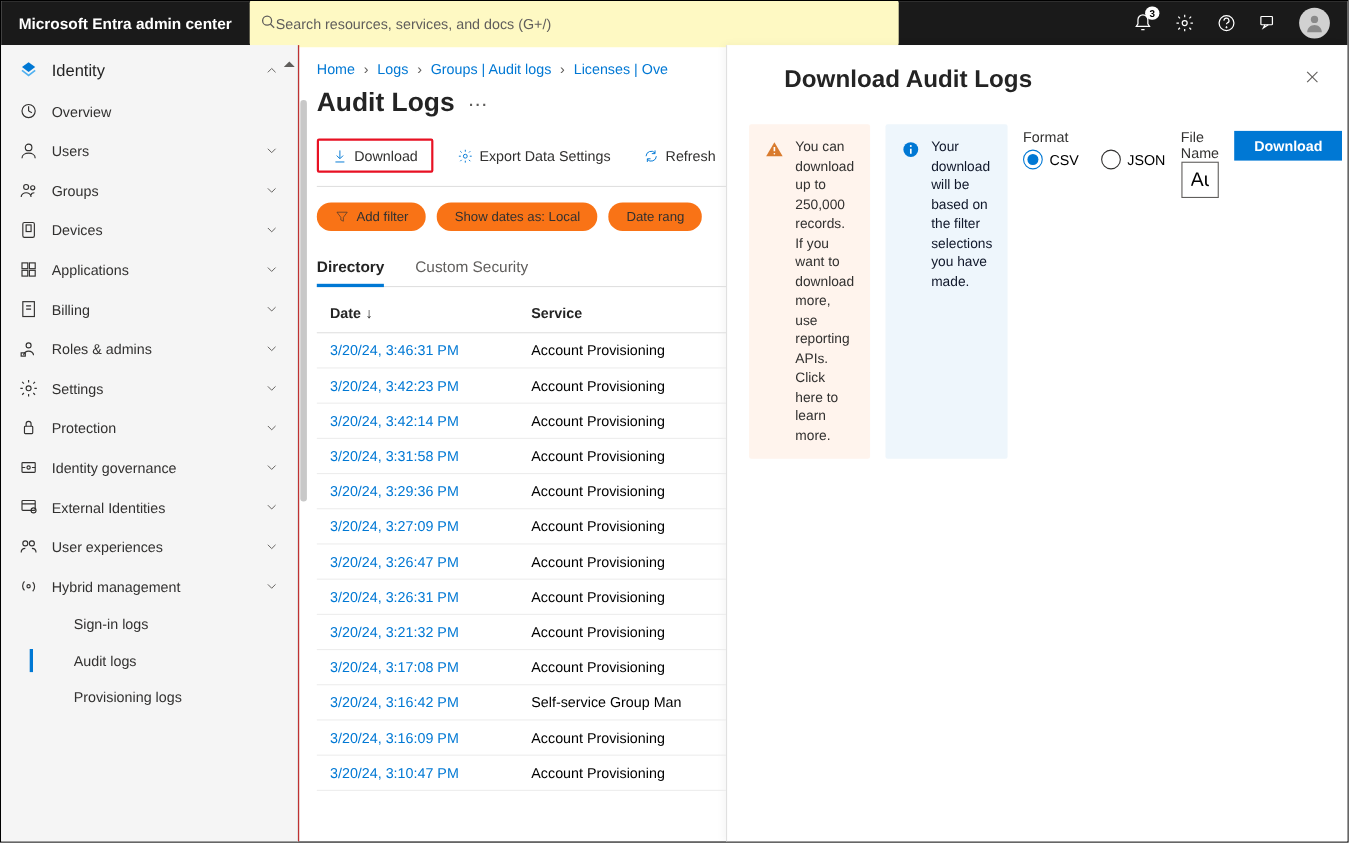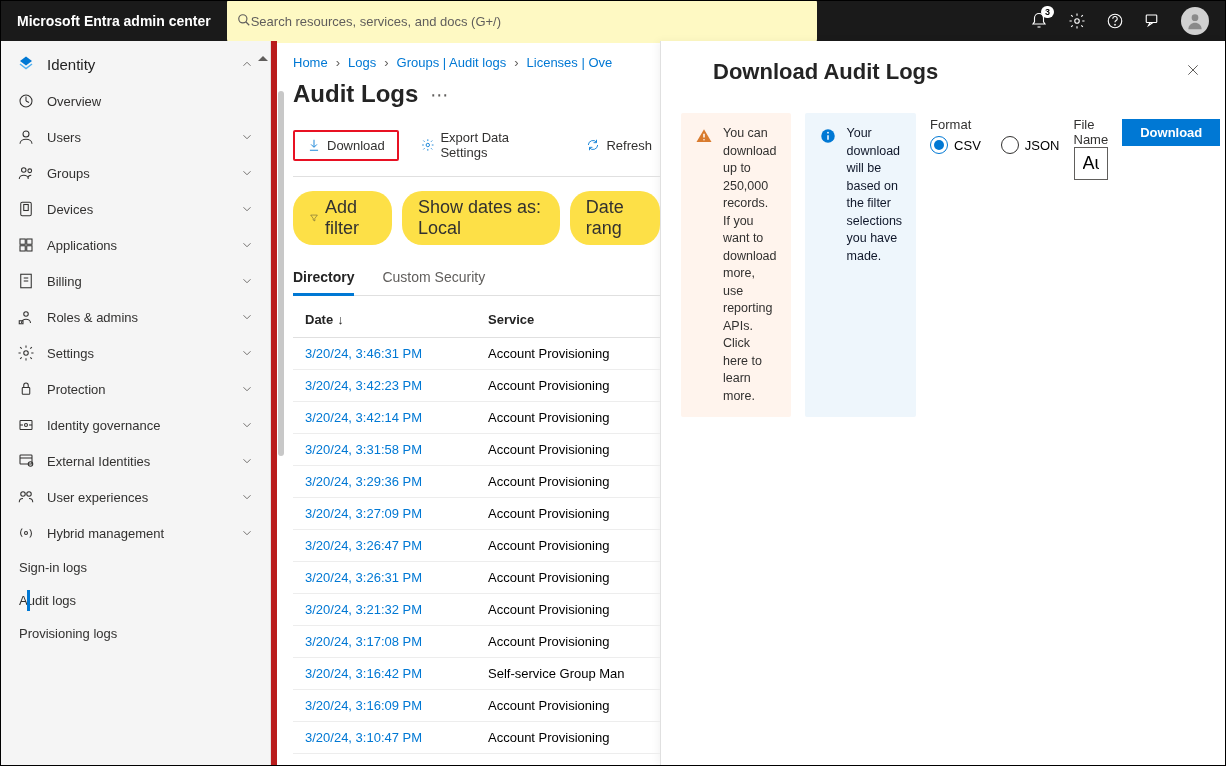--- a/index.html
+++ b/index.html
@@ -15,51 +15,51 @@
 .badge { position: absolute; top: -5px; right: -5px; background: #fff; color: #000; font-size: 9px; font-weight: 700; border-radius: 8px; padding: 0 4px; line-height: 12px; min-width: 12px; text-align: center; }
 .avatar { width: 28px; height: 28px; border-radius: 50%; background: #d1d1d1; display:flex; align-items:center; justify-content:center; }
 
 
 .main-wrap { display: flex; height: calc(100% - 40px); }
 
 
 .sidebar { width: 270px; background: #f5f5f5; border-right: 1px solid #e0e0e0; overflow-y: auto; padding: 4px 0; position:relative;}
 .nav-section-header { display: flex; align-items: center; padding: 10px 16px; font-size: 15px; font-weight: 400; color: #242424; cursor: pointer; gap: 12px; }
 .nav-item { display: flex; align-items: center; padding: 9px 16px 9px 16px; font-size: 13px; color: #323130; cursor: pointer; gap: 12px; position: relative; }
-.nav-item.sub { padding-left: 18px; }
+.nav-item.sub { padding-left: 66px; }
 .nav-item.active { font-weight: 400; }
 .nav-item.active::before { content: ""; position: absolute; left: 26px; top: 6px; bottom: 6px; width: 3px; background: #0078d4; }
 .nav-icon { width: 18px; height: 18px; display: flex; align-items: center; justify-content: center; flex-shrink: 0; }
 .nav-icon svg { stroke: #323130; fill: none; stroke-width: 1.4; }
 .chevron { margin-left: auto; width: 14px; height: 14px; }
 .chevron svg { stroke: #605e5c; fill: none; stroke-width: 1.5; }
 .scroll-indicator { position:absolute; right:2px; top:8px; height:20px; display:flex; align-items:center;}
 .scroll-indicator svg { fill:#605e5c; }
 
 
 .content-area { flex: 1; display: flex; position: relative; }
-.list-pane { flex: 1; overflow: hidden; position: relative; border-left:6px solid #b91c1c;}
+.list-pane { flex: 1; overflow: hidden; position: relative; border-left:1px solid #b91c1c;}
 .scrollbar-mock { position:absolute; left:0px; top:50px; bottom:10px; width:8px; background:transparent; }
 .scrollbar-thumb { position:absolute; top:0; width:6px; left:1px; height:55%; background:#c8c8c8; border-radius:3px;}
 
 .list-inner { padding-left: 16px; }
 
 .breadcrumb { display: flex; align-items: center; gap: 8px; font-size: 13px; color: #0078d4; padding: 14px 0 6px 0; }
 .breadcrumb span.sep { color: #605e5c; }
 .page-title-row { display:flex; align-items:center; gap:12px;}
 .page-title { font-size: 24px; font-weight: 600; color: #242424; padding: 4px 0 14px 0; }
 .page-title-ellipsis { color:#605e5c; font-size:18px; padding-bottom:8px; cursor:pointer;}
 
 .toolbar { display: flex; align-items: center; gap: 14px; border-bottom: 1px solid #e0e0e0; padding: 4px 0 12px 0; }
 .tool-btn { display: flex; align-items: center; gap: 6px; font-size: 13px; color: #323130; cursor: pointer; padding: 4px 8px; }
 .tool-btn.highlight { border: 2px solid #e81123; border-radius: 2px; padding: 6px 12px; }
 .tool-btn svg { stroke: #0078d4; fill: none; stroke-width: 1.5; }
 
 .filters-row { display: flex; gap: 10px; padding: 14px 0 8px 0; }
-.pill { background: #fde047; border-radius: 20px; padding: 6px 16px; font-size: 18px; color: #323130; display: flex; align-items: center; gap: 6px; cursor:pointer;}
+.pill { background: #f97316; border-radius: 20px; padding: 6px 16px; font-size: 12px; color: #323130; display: flex; align-items: center; gap: 6px; cursor:pointer;}
 .pill svg { stroke: #323130; fill:none; width:14px; height:14px;}
 
 .tabs { display: flex; gap: 28px; border-bottom: 1px solid #e0e0e0; padding-top:8px; }
 .tab { font-size: 14px; color: #605e5c; padding: 8px 0; cursor: pointer; }
 .tab.active { color: #242424; font-weight: 600; border-bottom: 3px solid #0078d4; margin-bottom: -1px; }
 
 .table-head { display: flex; padding: 16px 0 10px 0; border-bottom: 1px solid #e0e0e0; font-size: 13px; font-weight: 600; color: #242424; }
 .col-date { width: 195px; padding-left: 12px; display:flex; gap:4px; align-items:center;}
 .col-service { flex: 1; }
 .table-row { display: flex; padding: 8px 0; border-bottom: 1px solid #ededed; font-size: 13px; }

